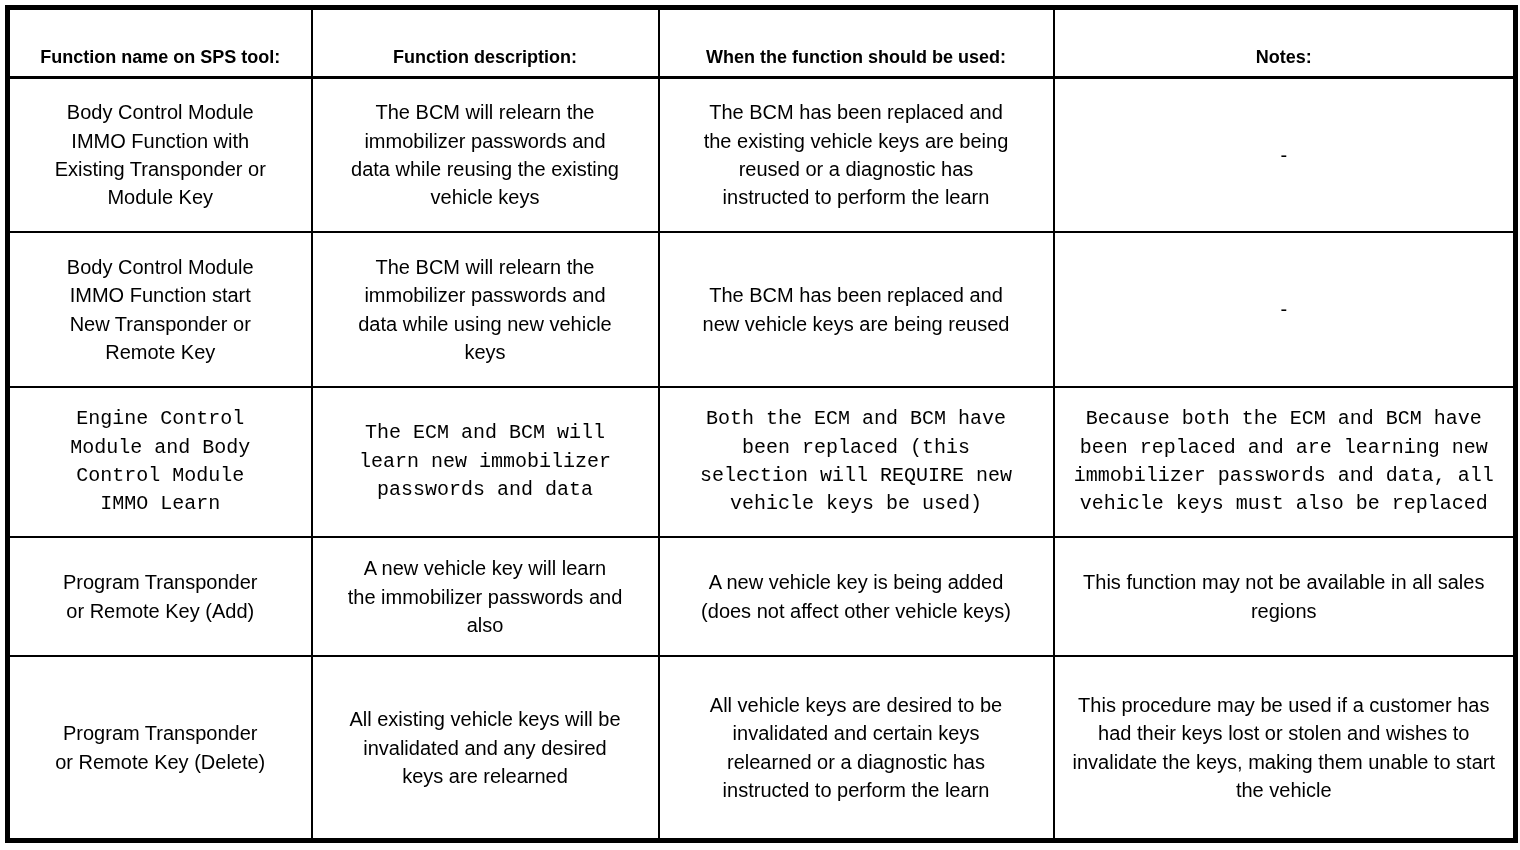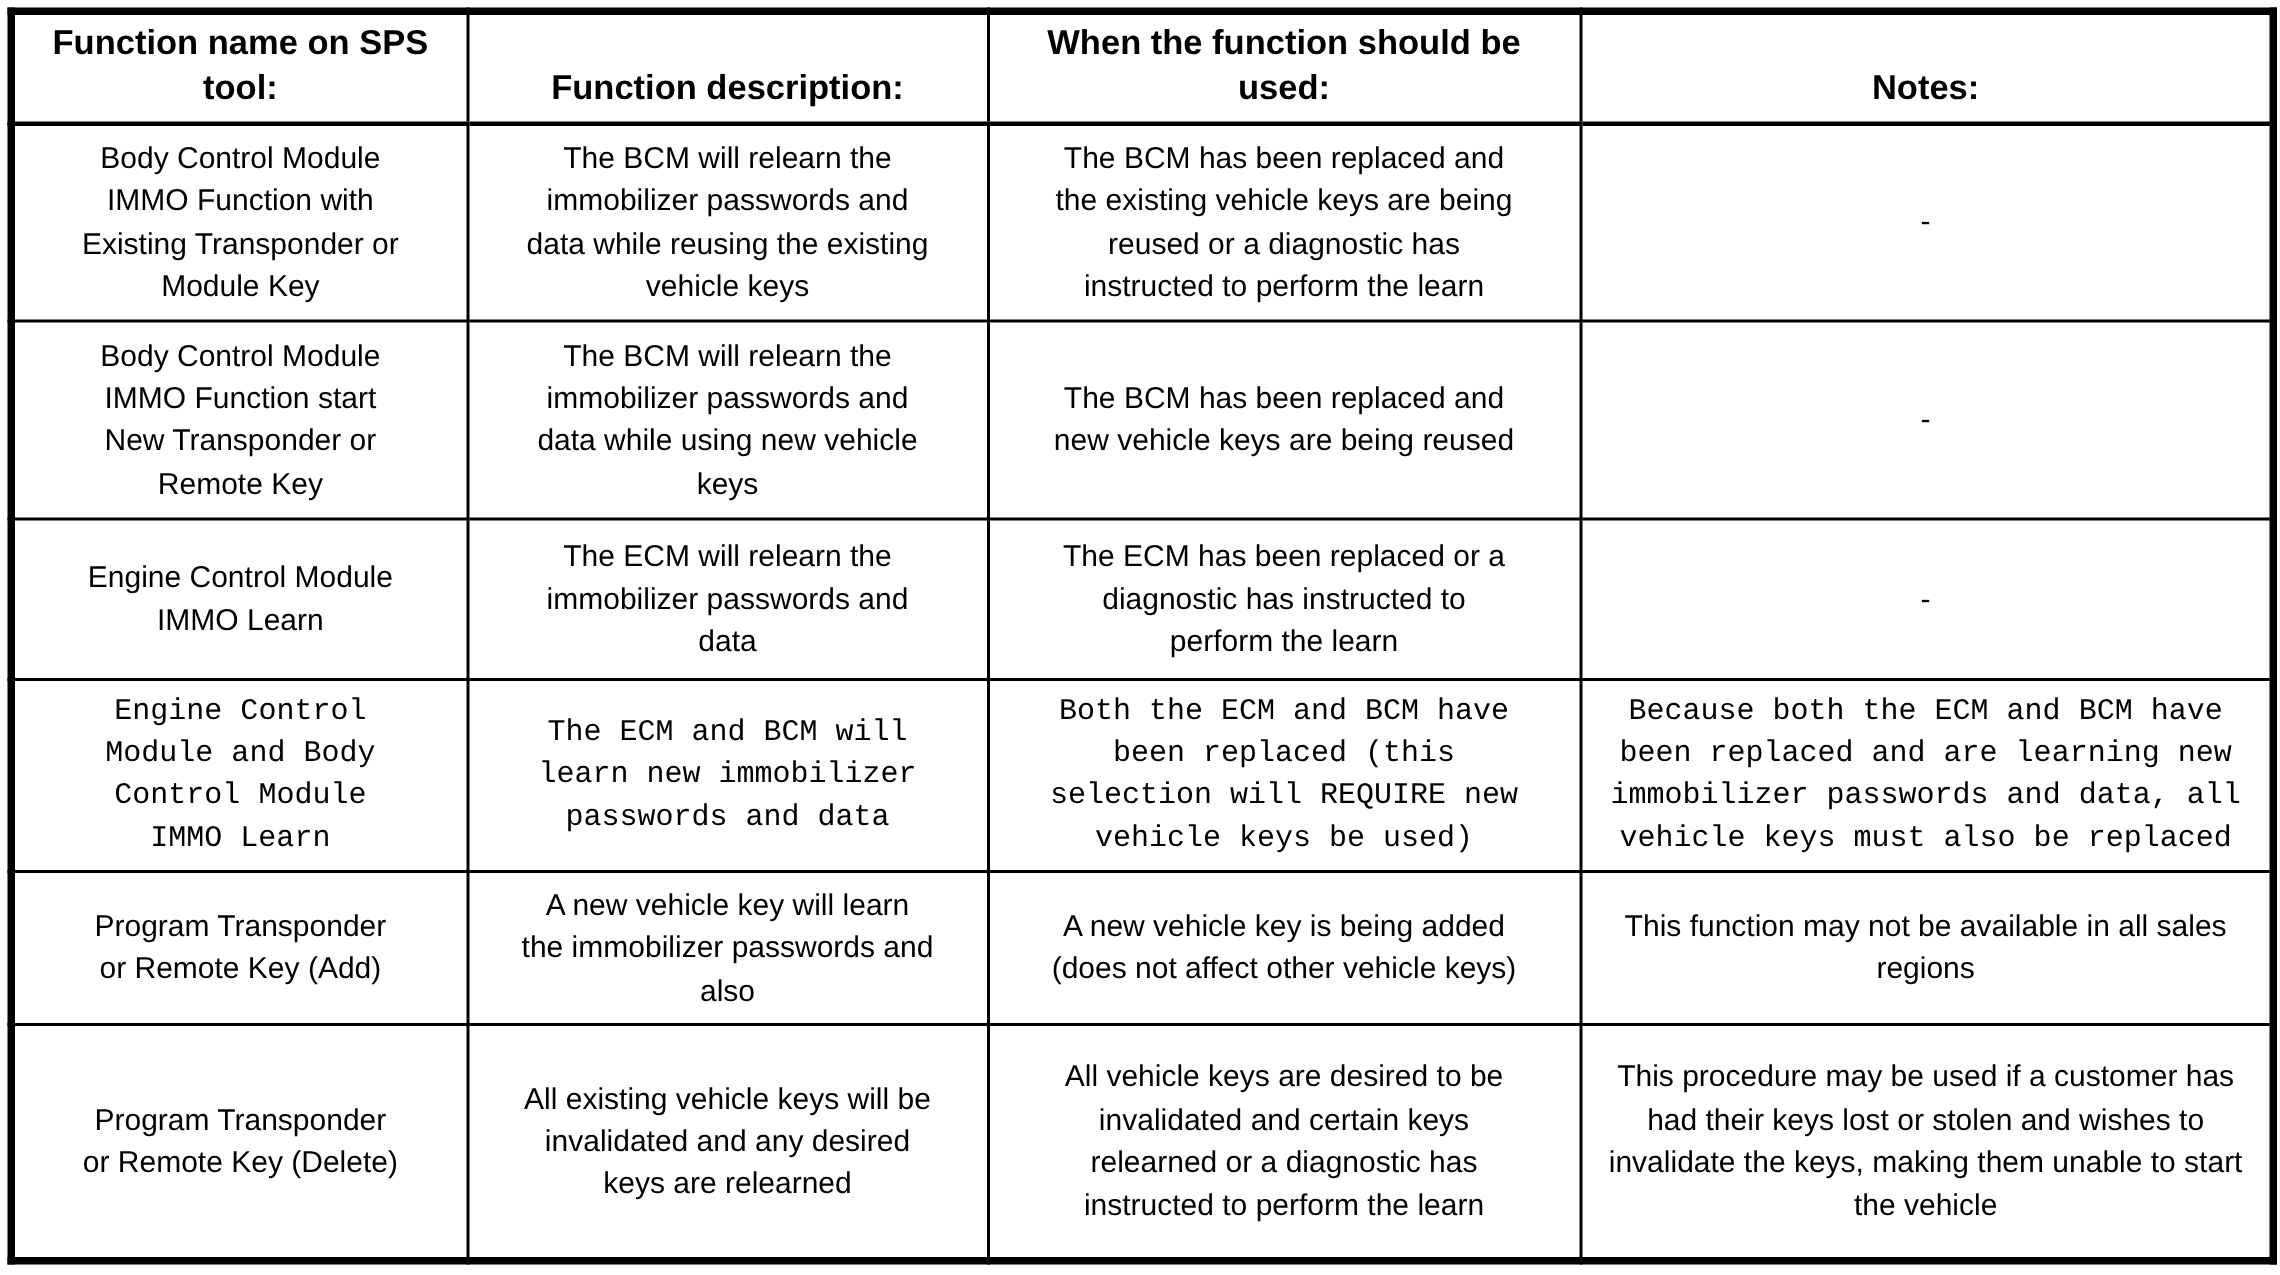--- a/index.html
+++ b/index.html
@@ -28,21 +28,21 @@
   }
   .sps-table th, .sps-table td {
     border: 2px solid #000000;
     text-align: center;
     color: #000000;
     overflow: hidden;
   }
   .sps-table thead th {
     vertical-align: bottom;
     font-weight: bold;
-    font-size: 23px;
+    font-size: 18px;
     line-height: 1.3;
     padding: 4px 14px 7px 14px;
     border-bottom-width: 3px;
   }
   .sps-table td {
     vertical-align: middle;
     font-size: 20px;
     line-height: 1.42;
   }
   
@@ -89,26 +89,20 @@
         <td class="cell-c2">The BCM will relearn the immobilizer passwords and data while reusing the existing vehicle keys</td>
         <td class="cell-c3">The BCM has been replaced and the existing vehicle keys are being reused or a diagnostic has instructed to perform the learn</td>
         <td class="cell-c4">-</td>
       </tr>
       <tr class="r1">
         <td class="cell-c1">Body Control Module IMMO Function start New Transponder or Remote Key</td>
         <td class="cell-c2">The BCM will relearn the immobilizer passwords and data while using new vehicle keys</td>
         <td class="cell-c3">The BCM has been replaced and new vehicle keys are being reused</td>
         <td class="cell-c4">-</td>
       </tr>
-      <tr class="r2">
-        <td class="cell-c1">Engine Control Module IMMO Learn</td>
-        <td class="cell-c2">The ECM will relearn the immobilizer passwords and data</td>
-        <td class="cell-c3">The ECM has been replaced or a diagnostic has instructed to perform the learn</td>
-        <td class="cell-c4">-</td>
-      </tr>
       <tr class="r3">
         <td class="cell-c1">Engine Control Module and Body Control Module IMMO Learn</td>
         <td class="cell-c2">The ECM and BCM will learn new immobilizer passwords and data</td>
         <td class="cell-c3">Both the ECM and BCM have been replaced (this selection will REQUIRE new vehicle keys be used)</td>
         <td class="cell-c4">Because both the ECM and BCM have been replaced and are learning new immobilizer passwords and data, all vehicle keys must also be replaced</td>
       </tr>
       <tr class="r4">
         <td class="cell-c1">Program Transponder or Remote Key (Add)</td>
         <td class="cell-c2">A new vehicle key will learn the immobilizer passwords and also</td>
         <td class="cell-c3">A new vehicle key is being added (does not affect other vehicle keys)</td>

